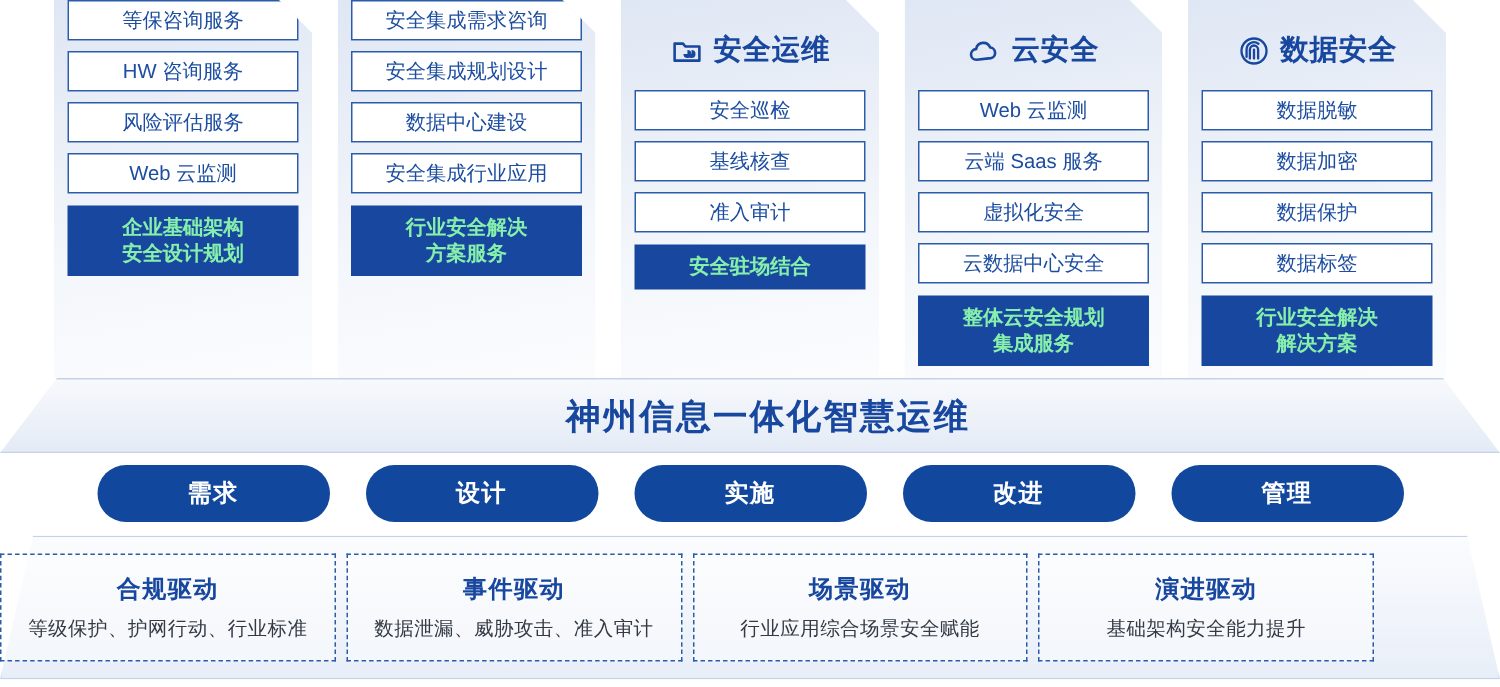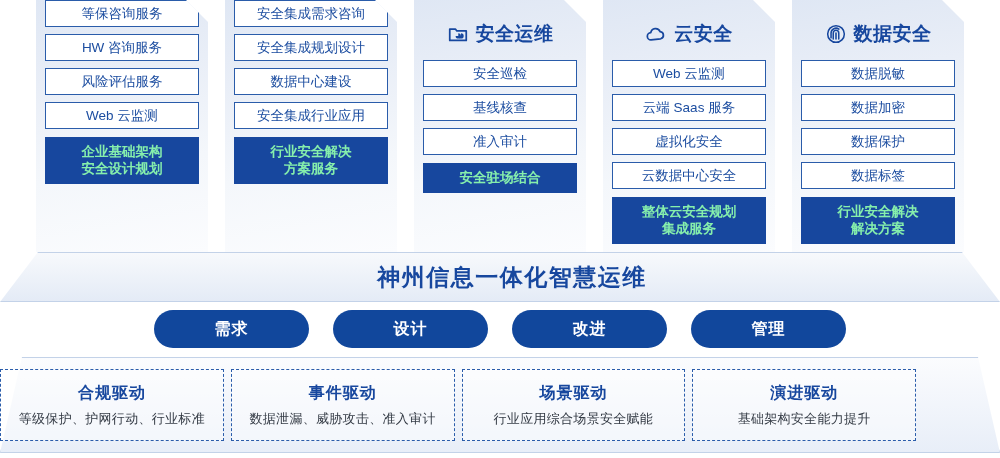--- a/index.html
+++ b/index.html
@@ -306,20 +306,21 @@
   </div>
 
   <div id="banner"></div>
   <div id="banner-inner">
     <span class="banner-text">神州信息一体化智慧运维</span>
   </div>
 
   <div id="stages">
     <div class="stage-pill">需求</div>
     <div class="stage-pill">设计</div>
+    <div class="stage-pill">实施</div>
     <div class="stage-pill">改进</div>
     <div class="stage-pill">管理</div>
   </div>
 
   <div id="drivers-wrap"></div>
   <div id="drivers">
     <div class="driver">
       <div class="driver-title">合规驱动</div>
       <div class="driver-desc">等级保护、护网行动、行业标准</div>
     </div>

